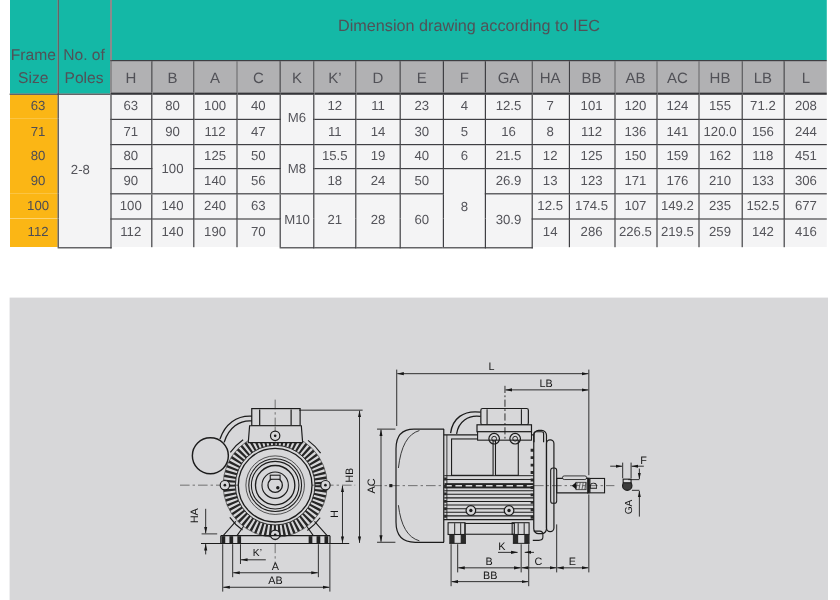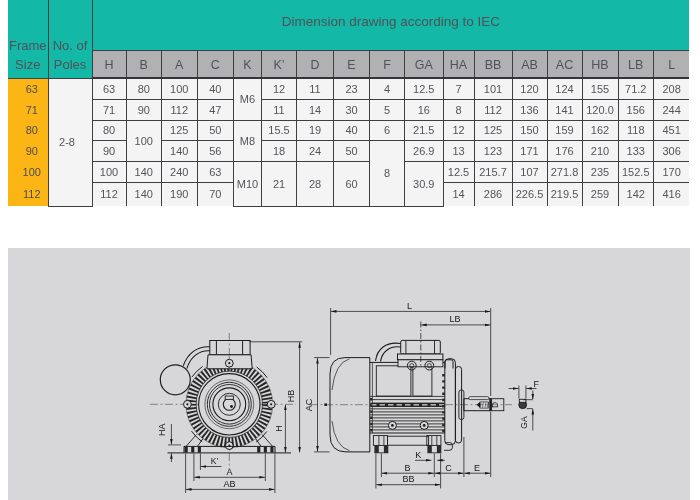--- a/index.html
+++ b/index.html
@@ -149,26 +149,26 @@
         <td>100</td>
         <td>140</td>
         <td>240</td>
         <td>63</td>
 <td rowspan="2">M10</td>
         <td rowspan="2">21</td>
         <td rowspan="2">28</td>
         <td rowspan="2">60</td>
         <td rowspan="2">30.9</td>
         <td>12.5</td>
-<td>215.7</td>
+<td>174.5</td>
         <td>107</td>
-        <td>271.8</td>
+        <td>149.2</td>
         <td>235</td>
         <td>152.5</td>
-        <td class="noR">170</td>
+        <td class="noR">677</td>
 </tr>
 <tr class="last" style="height:24px">
 <td class="fr">112</td>
         <td>112</td>
         <td>140</td>
         <td>190</td>
         <td>70</td>
 <td>14</td>
 <td>286</td>
         <td>226.5</td>

